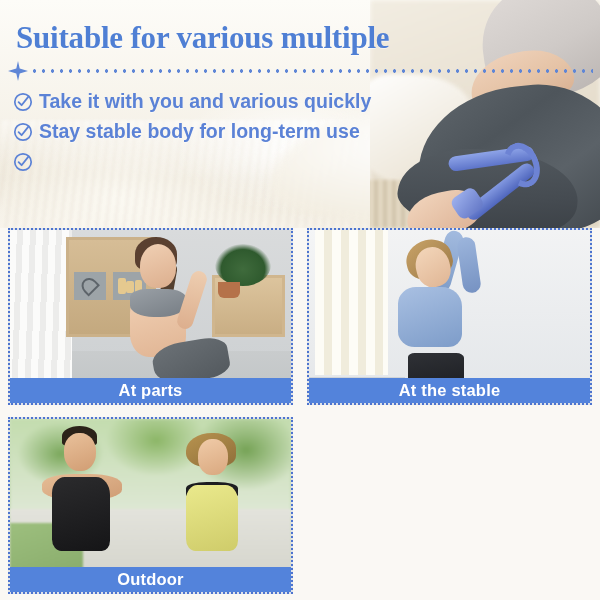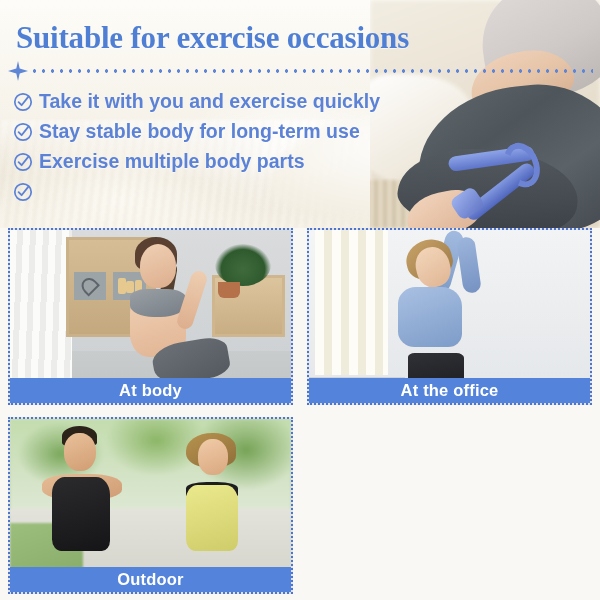--- a/index.html
+++ b/index.html
@@ -311,62 +311,53 @@
     <div class="pp-foot"></div>
     <div class="pp-device">
       <span class="arm"></span>
       <span class="arm2"></span>
       <span class="spring"></span>
       <span class="pad"></span>
     </div>
   </div>
 </div>
 
-<div class="title">Suitable for exercise occasions</div>
+<div class="title">Suitable for various multiple</div>
 
 <div class="divider-row">
   <span class="sparkle">
     <svg width="22" height="22" viewBox="0 0 22 22">
       <path d="M11 1 L12.7 8.6 L21 11 L12.7 13.4 L11 21 L9.3 13.4 L1 11 L9.3 8.6 Z" fill="#5f86d6"></path>
     </svg>
   </span>
   <span class="dotline"></span>
 </div>
 
 <div class="bullets">
 
   <div class="bullet">
     <span class="chk">
       <svg width="22" height="22" viewBox="0 0 22 22">
         <circle cx="11" cy="11" r="8.2" fill="none" stroke="#5b82d6" stroke-width="1.7"></circle>
         <path d="M6.6 11.2 L9.6 14.2 L16.4 5.6" fill="none" stroke="#5b82d6" stroke-width="1.8" stroke-linecap="round" stroke-linejoin="round"></path>
       </svg>
     </span>
-    <span class="btxt">Take it with you and exercise quickly</span>
+    <span class="btxt">Take it with you and various quickly</span>
   </div>
 
   <div class="bullet">
     <span class="chk">
       <svg width="22" height="22" viewBox="0 0 22 22">
         <circle cx="11" cy="11" r="8.2" fill="none" stroke="#5b82d6" stroke-width="1.7"></circle>
         <path d="M6.6 11.2 L9.6 14.2 L16.4 5.6" fill="none" stroke="#5b82d6" stroke-width="1.8" stroke-linecap="round" stroke-linejoin="round"></path>
       </svg>
     </span>
     <span class="btxt">Stay stable body for long-term use</span>
   </div>
 
-  <div class="bullet">
-    <span class="chk">
-      <svg width="22" height="22" viewBox="0 0 22 22">
-        <circle cx="11" cy="11" r="8.2" fill="none" stroke="#5b82d6" stroke-width="1.7"></circle>
-        <path d="M6.6 11.2 L9.6 14.2 L16.4 5.6" fill="none" stroke="#5b82d6" stroke-width="1.8" stroke-linecap="round" stroke-linejoin="round"></path>
-      </svg>
-    </span>
-    <span class="btxt">Exercise multiple body parts</span>
-  </div>
 
   <div class="bullet">
     <span class="chk">
       <svg width="22" height="22" viewBox="0 0 22 22">
         <circle cx="11" cy="11" r="8.2" fill="none" stroke="#5b82d6" stroke-width="1.7"></circle>
         <path d="M6.6 11.2 L9.6 14.2 L16.4 5.6" fill="none" stroke="#5b82d6" stroke-width="1.8" stroke-linecap="round" stroke-linejoin="round"></path>
       </svg>
     </span>
   </div>
 
@@ -395,40 +386,40 @@
           <span class="hair"></span>
             <span class="pony"></span>
             <span class="head"></span>
           <span class="torso"></span>
             <span class="bra"></span>
           <span class="arm"></span>
             <span class="legs"></span>
         </span>
       </div>
     </div>
-    <div class="card-caption">At body</div>
+    <div class="card-caption">At parts</div>
   </div>
 
   <div class="card">
     <div class="card-photo">
       <div class="s-off">
         <span class="wall"></span>
         <span class="win"></span>
         <span class="desk"></span>
         <span class="person">
           <span class="armL"></span>
             <span class="armR"></span>
           <span class="hair"></span>
             <span class="head"></span>
           <span class="shirt"></span>
             <span class="skirt"></span>
         </span>
       </div>
     </div>
-    <div class="card-caption">At the office</div>
+    <div class="card-caption">At the stable</div>
   </div>
 
 
   <div class="card">
     <div class="card-photo">
       <div class="s-out">
         <span class="trees"></span>
         <span class="path"></span>
         <span class="grass"></span>
         <span class="manO">

